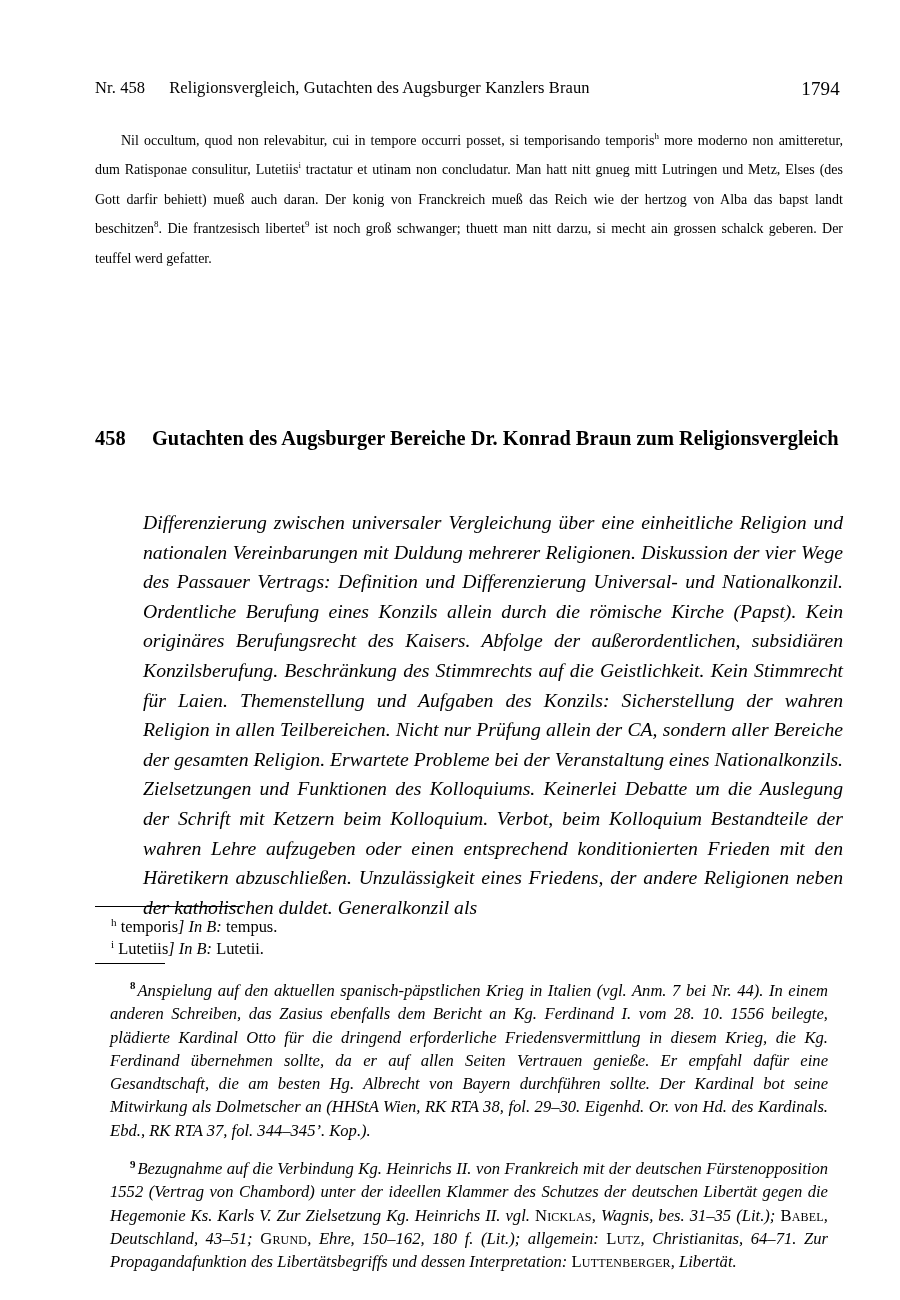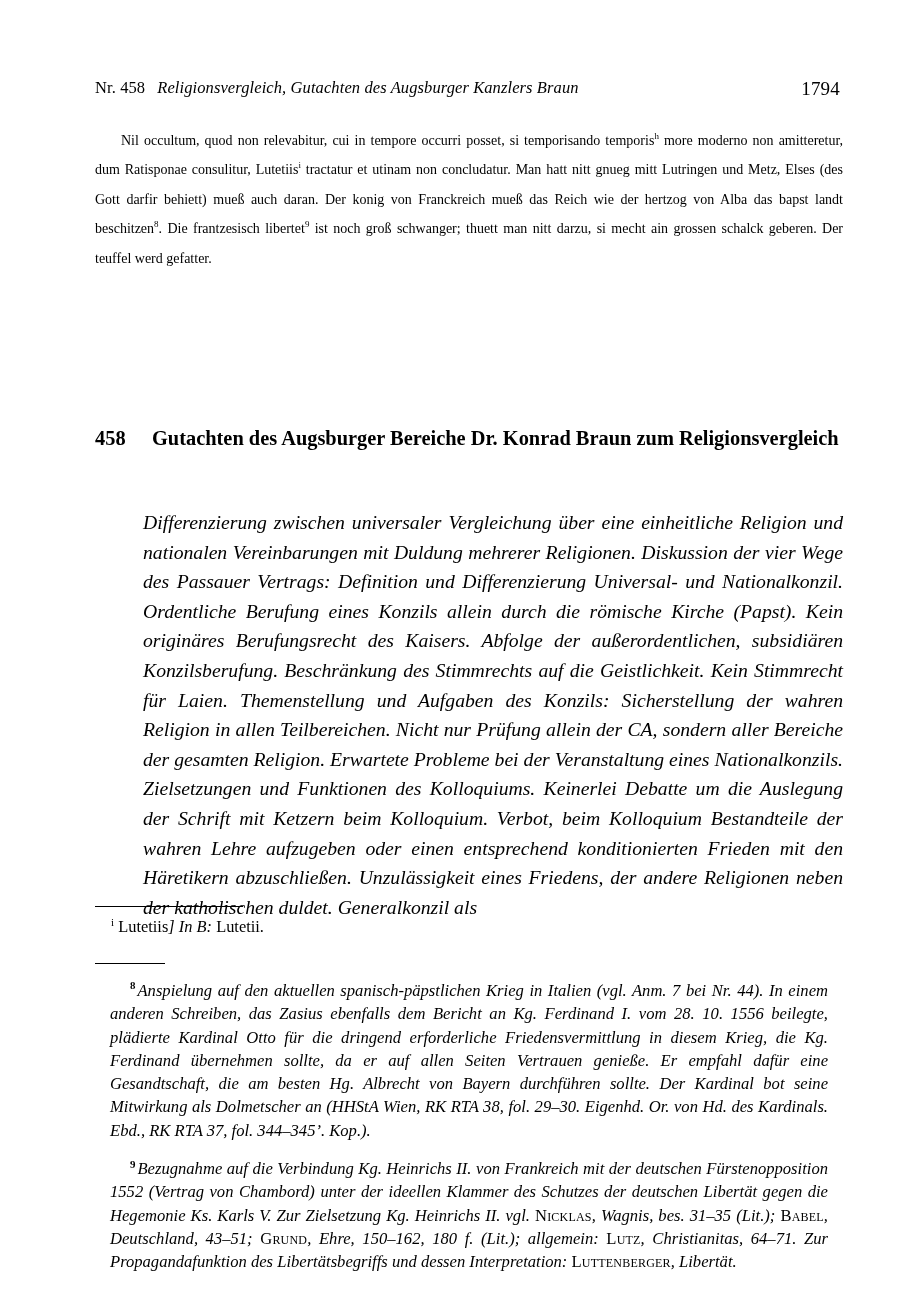--- a/index.html
+++ b/index.html
@@ -33,23 +33,22 @@
     width: 745px;
     display: flex;
     align-items: flex-start;
     font-size: 16.5px;
     letter-spacing: 0.1px;
   }
   .rh-nr {
     white-space: nowrap;
   }
   .rh-title {
-    margin-left: 12px;
+    margin-left: 24px;
     white-space: nowrap;
-    font-style: italic;
   }
   .rh-pageno {
     margin-left: auto;
     font-size: 19px;
     letter-spacing: 0.2px;
   }
 
   
   .body-block {
     position: absolute;
@@ -193,20 +192,21 @@
 
   <div class="section-heading">
     <span class="sh-number">458</span>
     <span class="sh-text">Gutachten des Augsburger Bereiche Dr. Konrad Braun zum Religionsvergleich</span>
   </div>
 
   <div class="regest">Differenzierung zwischen universaler Vergleichung über eine einheitliche Religion und nationalen Vereinbarungen mit Duldung mehrerer Religionen. Diskussion der vier Wege des Passauer Vertrags: Definition und Differenzierung Universal- und Nationalkonzil. Ordentliche Berufung eines Konzils allein durch die römische Kirche (Papst). Kein originäres Berufungsrecht des Kaisers. Abfolge der außerordentlichen, subsidiären Konzilsberufung. Beschränkung des Stimmrechts auf die Geistlichkeit. Kein Stimmrecht für Laien. Themenstellung und Aufgaben des Konzils: Sicherstellung der wahren Religion in allen Teilbereichen. Nicht nur Prüfung allein der CA, sondern aller Bereiche der gesamten Religion. Erwartete Probleme bei der Veranstaltung eines Nationalkonzils. Zielsetzungen und Funktionen des Kolloquiums. Keinerlei Debatte um die Auslegung der Schrift mit Ketzern beim Kolloquium. Verbot, beim Kolloquium Bestandteile der wahren Lehre aufzugeben oder einen entsprechend konditionierten Frieden mit den Häretikern abzuschließen. Unzulässigkeit eines Friedens, der andere Religionen neben der katholischen duldet. Generalkonzil als</div>
 
   <div class="apparatus">
     <div class="rule-short"></div>
+    <div class="app-line"><sup class="app-sup">h</sup> <span>temporis</span><i>]</i> <i>In B:</i> <span>tempus.</span></div>
     <div class="app-line"><sup class="app-sup">i</sup> <span>Lutetiis</span><i>]</i> <i>In B:</i> <span>Lutetii.</span></div>
   </div>
 
   <div class="footnotes">
     <div class="rule-shorter"></div>
 
     <p class="footnote"><span class="fn-mark">8</span><span>Anspielung auf den aktuellen spanisch-päpstlichen Krieg in Italien (vgl. Anm. 7 bei Nr. 44). In einem anderen Schreiben, das Zasius ebenfalls dem Bericht an Kg. Ferdinand I. vom 28. 10. 1556 beilegte, plädierte Kardinal Otto für die dringend erforderliche Friedensvermittlung in diesem Krieg, die Kg. Ferdinand übernehmen sollte, da er auf allen Seiten Vertrauen genieße. Er empfahl dafür eine Gesandtschaft, die am besten Hg. Albrecht von Bayern durchführen sollte. Der Kardinal bot seine Mitwirkung als Dolmetscher an (HHStA Wien, RK RTA 38, fol. 29–30. Eigenhd. Or. von Hd. des Kardinals. Ebd., RK RTA 37, fol. 344–345’. Kop.).</span></p>
 
     <p class="footnote"><span class="fn-mark">9</span><span>Bezugnahme auf die Verbindung Kg. Heinrichs II. von Frankreich mit der deutschen Fürstenopposition 1552 (Vertrag von Chambord) unter der ideellen Klammer des Schutzes der deutschen Libertät gegen die Hegemonie Ks. Karls V. Zur Zielsetzung Kg. Heinrichs II. vgl. </span><span class="smallcaps">Nicklas</span><span>, Wagnis, bes. 31–35 (Lit.); </span><span class="smallcaps">Babel</span><span>, Deutschland, 43–51; </span><span class="smallcaps">Grund</span><span>, Ehre, 150–162, 180 f. (Lit.); allgemein: </span><span class="smallcaps">Lutz</span><span>, Christianitas, 64–71. Zur Propagandafunktion des Libertätsbegriffs und dessen Interpretation: </span><span class="smallcaps">Luttenberger</span><span>, Libertät.</span></p>
   </div>

